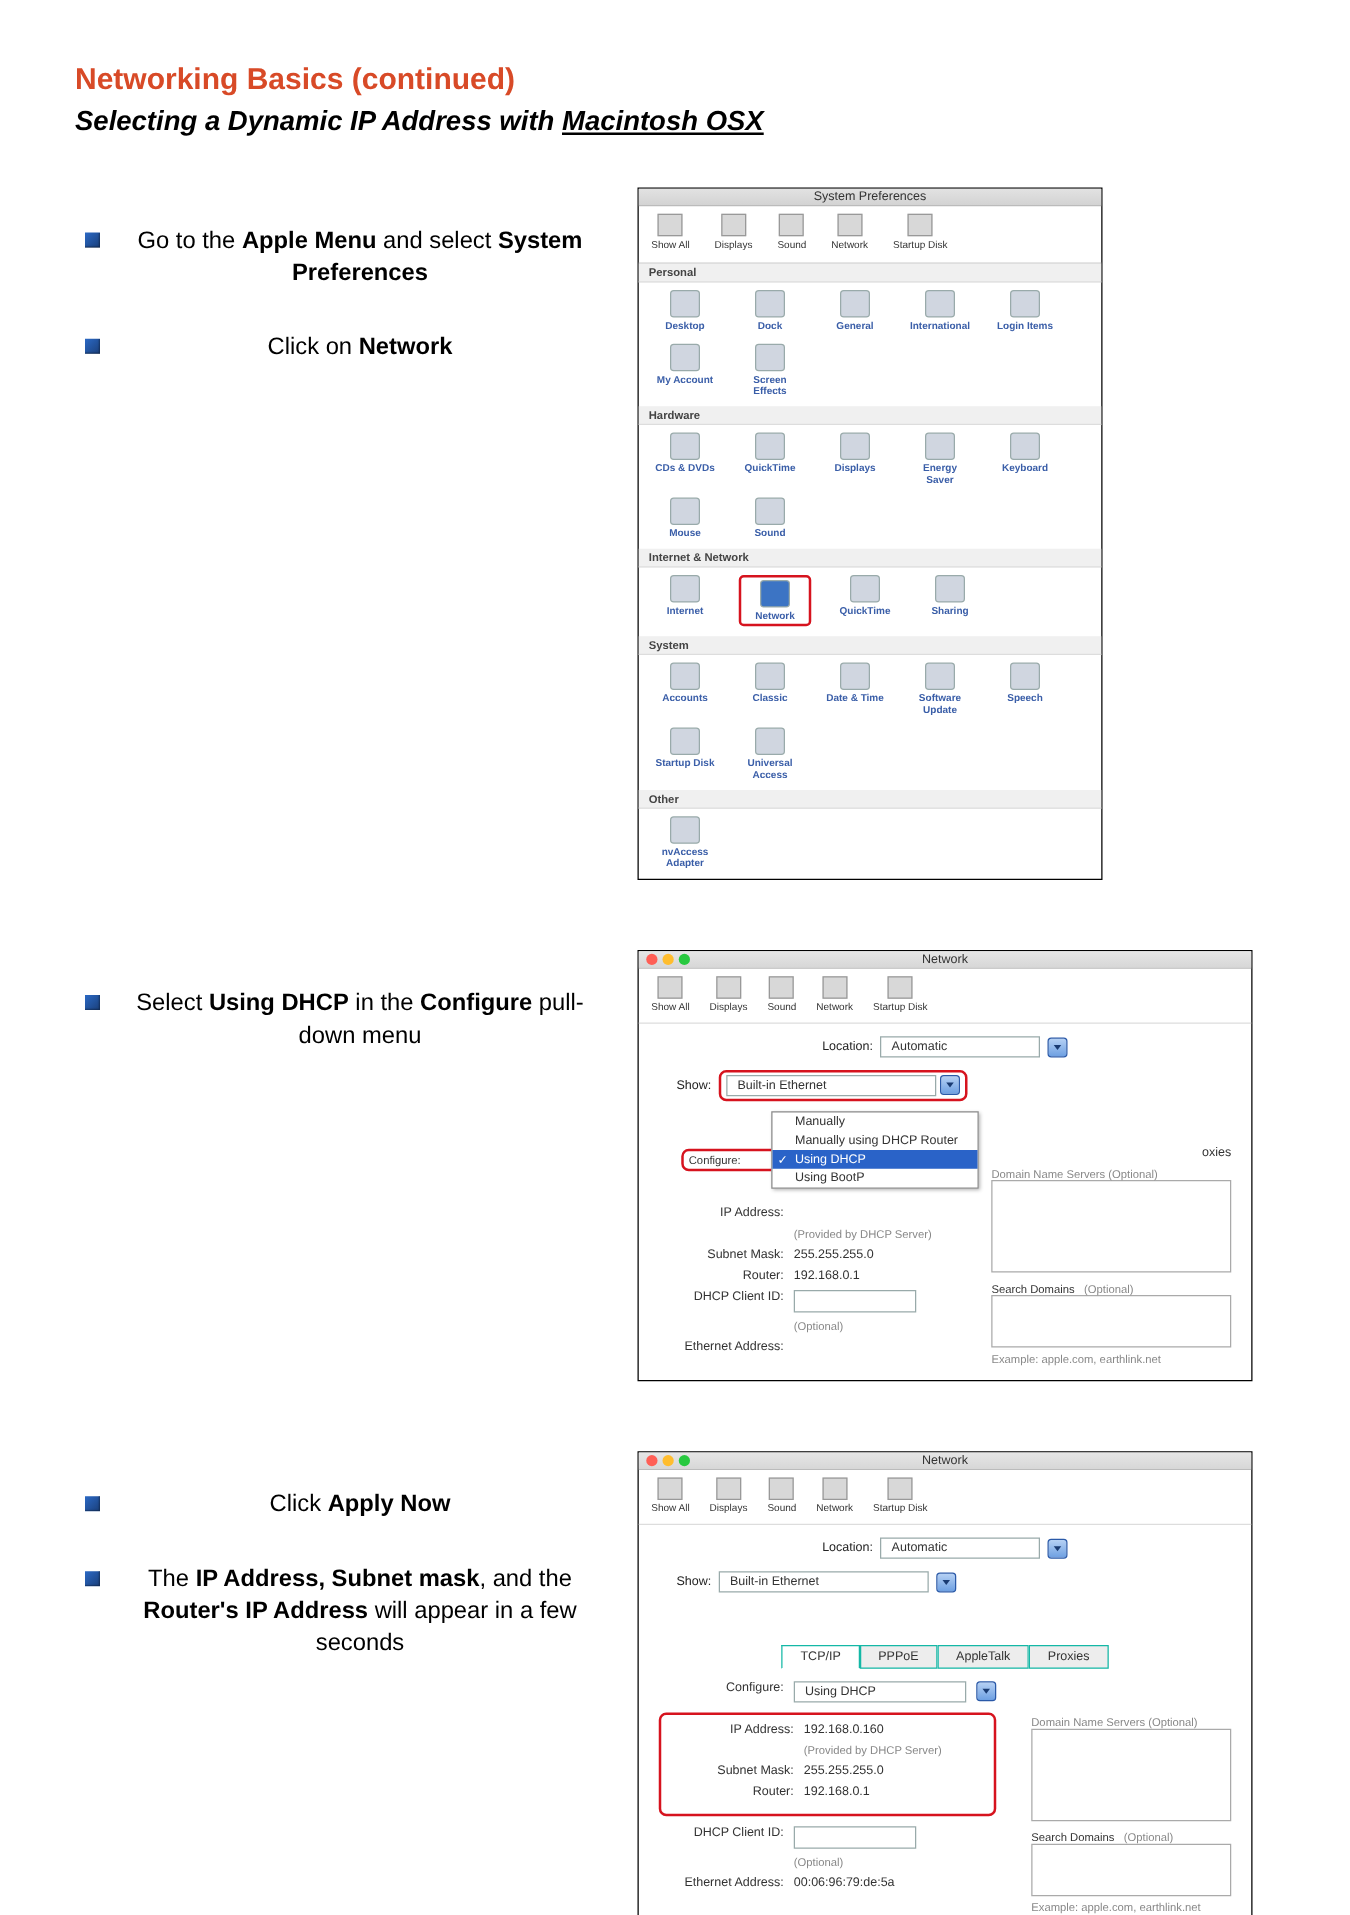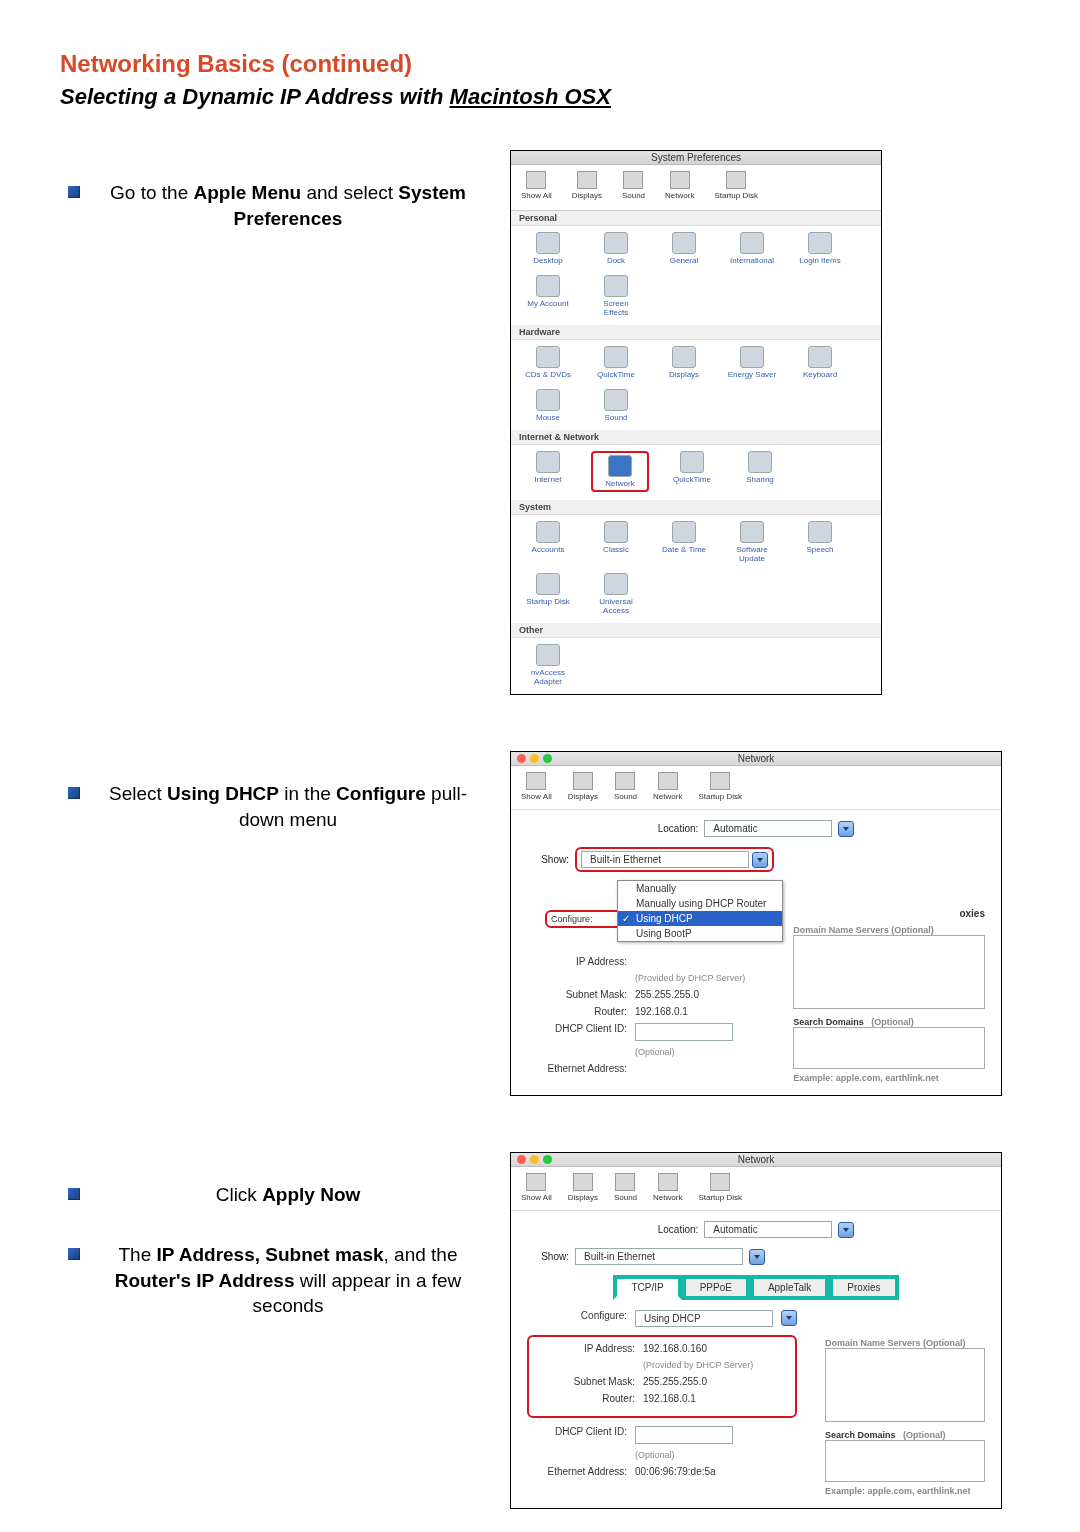--- a/index.html
+++ b/index.html
@@ -91,21 +91,21 @@
     border-bottom:1px solid #ddd;
     padding: 2px 8px;
     color:#444;
   }
   .sp-grid {
     display: flex;
     flex-wrap: wrap;
     gap: 10px 18px;
     padding: 6px 10px 8px 12px;
   }
-  .sp-item { width: 50px; text-align: center; font-size: 8px; color: #3a5ea8; }
+  .sp-item { width: 50px; text-align: center; font-size: 8px; color: #3a5ea8; font-weight: bold; }
   .sp-item .sp-ic { width: 22px; height: 20px; margin: 0 auto 2px auto; background:#d0d6e0; border:1px solid #9aa; border-radius:3px; }
   .sp-item.highlight { border: 2px solid #d6131e; border-radius:4px; padding:2px; }
   .sp-item.highlight .sp-ic { background:#3c74c4; }
   
   .netbox { width: 490px; }
   .titlebar {
     display:flex; align-items:center; background:linear-gradient(#e6e6e6,#d7d7d7);
     border-bottom:1px solid #bbb; padding:2px 6px; font-size:10px;
   }
   .titlebar .dots { display:flex; gap:4px; margin-right:auto;}
@@ -129,25 +129,25 @@
   .pill-blue::after{content:'';position:absolute;left:4px;top:5px;border-left:3px solid transparent;border-right:3px solid transparent;border-top:4px solid #1a3b72;}
   .red-outline { border:2px solid #d6131e; border-radius:6px; padding:2px 4px; }
   .dropdown-open {
     position:absolute; background:#fff; border:1px solid #888; box-shadow:1px 1px 3px rgba(0,0,0,.3);
     font-size:10px; z-index:5;
   }
   .dropdown-open div{padding:2px 16px 2px 18px; white-space:nowrap; position:relative;}
   .dropdown-open .sel{background:#2a63c8;color:#fff;}
   .dropdown-open .sel::before{content:'✓'; position:absolute; left:4px;}
   .tabs { display:flex; justify-content:center; gap:0; margin:6px 0 10px 0;}
-  .tab { padding:3px 14px; font-size:10px; border:4px solid #14b8a6; background:#ededed;}
+  .tab { padding:3px 14px; font-size:10px; border:1px solid #14b8a6; background:#ededed;margin-top:32px;}
   .tab.active{background:#fff; border-bottom-color:#fff;}
   .twocol { display:flex; gap:28px;}
   .colL{flex:0 0 52%;}
-  .colR{flex:1;font-weight:bold;}
+  .colR{flex:1;}
   .kv{display:flex; gap:8px; font-size:10px; margin-bottom:6px;}
   .kv .k{flex:0 0 100px; text-align:right;}
   .kv .v{}
   .muted{color:#888; font-size:9px;}
   .lock-row{display:flex; align-items:center; gap:6px; border-top:1px solid #ddd; padding:8px 10px; font-size:10px;}
   .lock-ic{width:14px;height:14px;border:1px solid #888;border-radius:50%;display:inline-block;}
   .apply-btn{
     margin-left:auto; padding:3px 14px; border:1px solid #999; border-radius:10px;
     background:linear-gradient(#fff,#e0e0e0); font-size:10px; color:#666;
   }
@@ -158,20 +158,21 @@
 
 <h1 class="section-title">Networking Basics (continued)</h1>
 <p class="section-subtitle">
   <span>Selecting a Dynamic IP Address with </span><span class="underline">Macintosh OSX</span>
 </p>
 
 <div class="block">
   <div class="instructions">
     <ul>
       <li>Go to the <b>Apple Menu</b> and select <b>System Preferences</b></li>
+      <li>Click on <b>Network</b></li>
     </ul>
   </div>
   <div class="screenshot-box sysprefs">
     <div class="sp-title">System Preferences</div>
     <div class="sp-toolbar">
       <div class="ticon"><span class="ic"></span><span>Show All</span></div>
       <div class="ticon"><span class="ic"></span><span>Displays</span></div>
       <div class="ticon"><span class="ic"></span><span>Sound</span></div>
       <div class="ticon"><span class="ic"></span><span>Network</span></div>
       <div class="ticon"><span class="ic"></span><span>Startup Disk</span></div>

